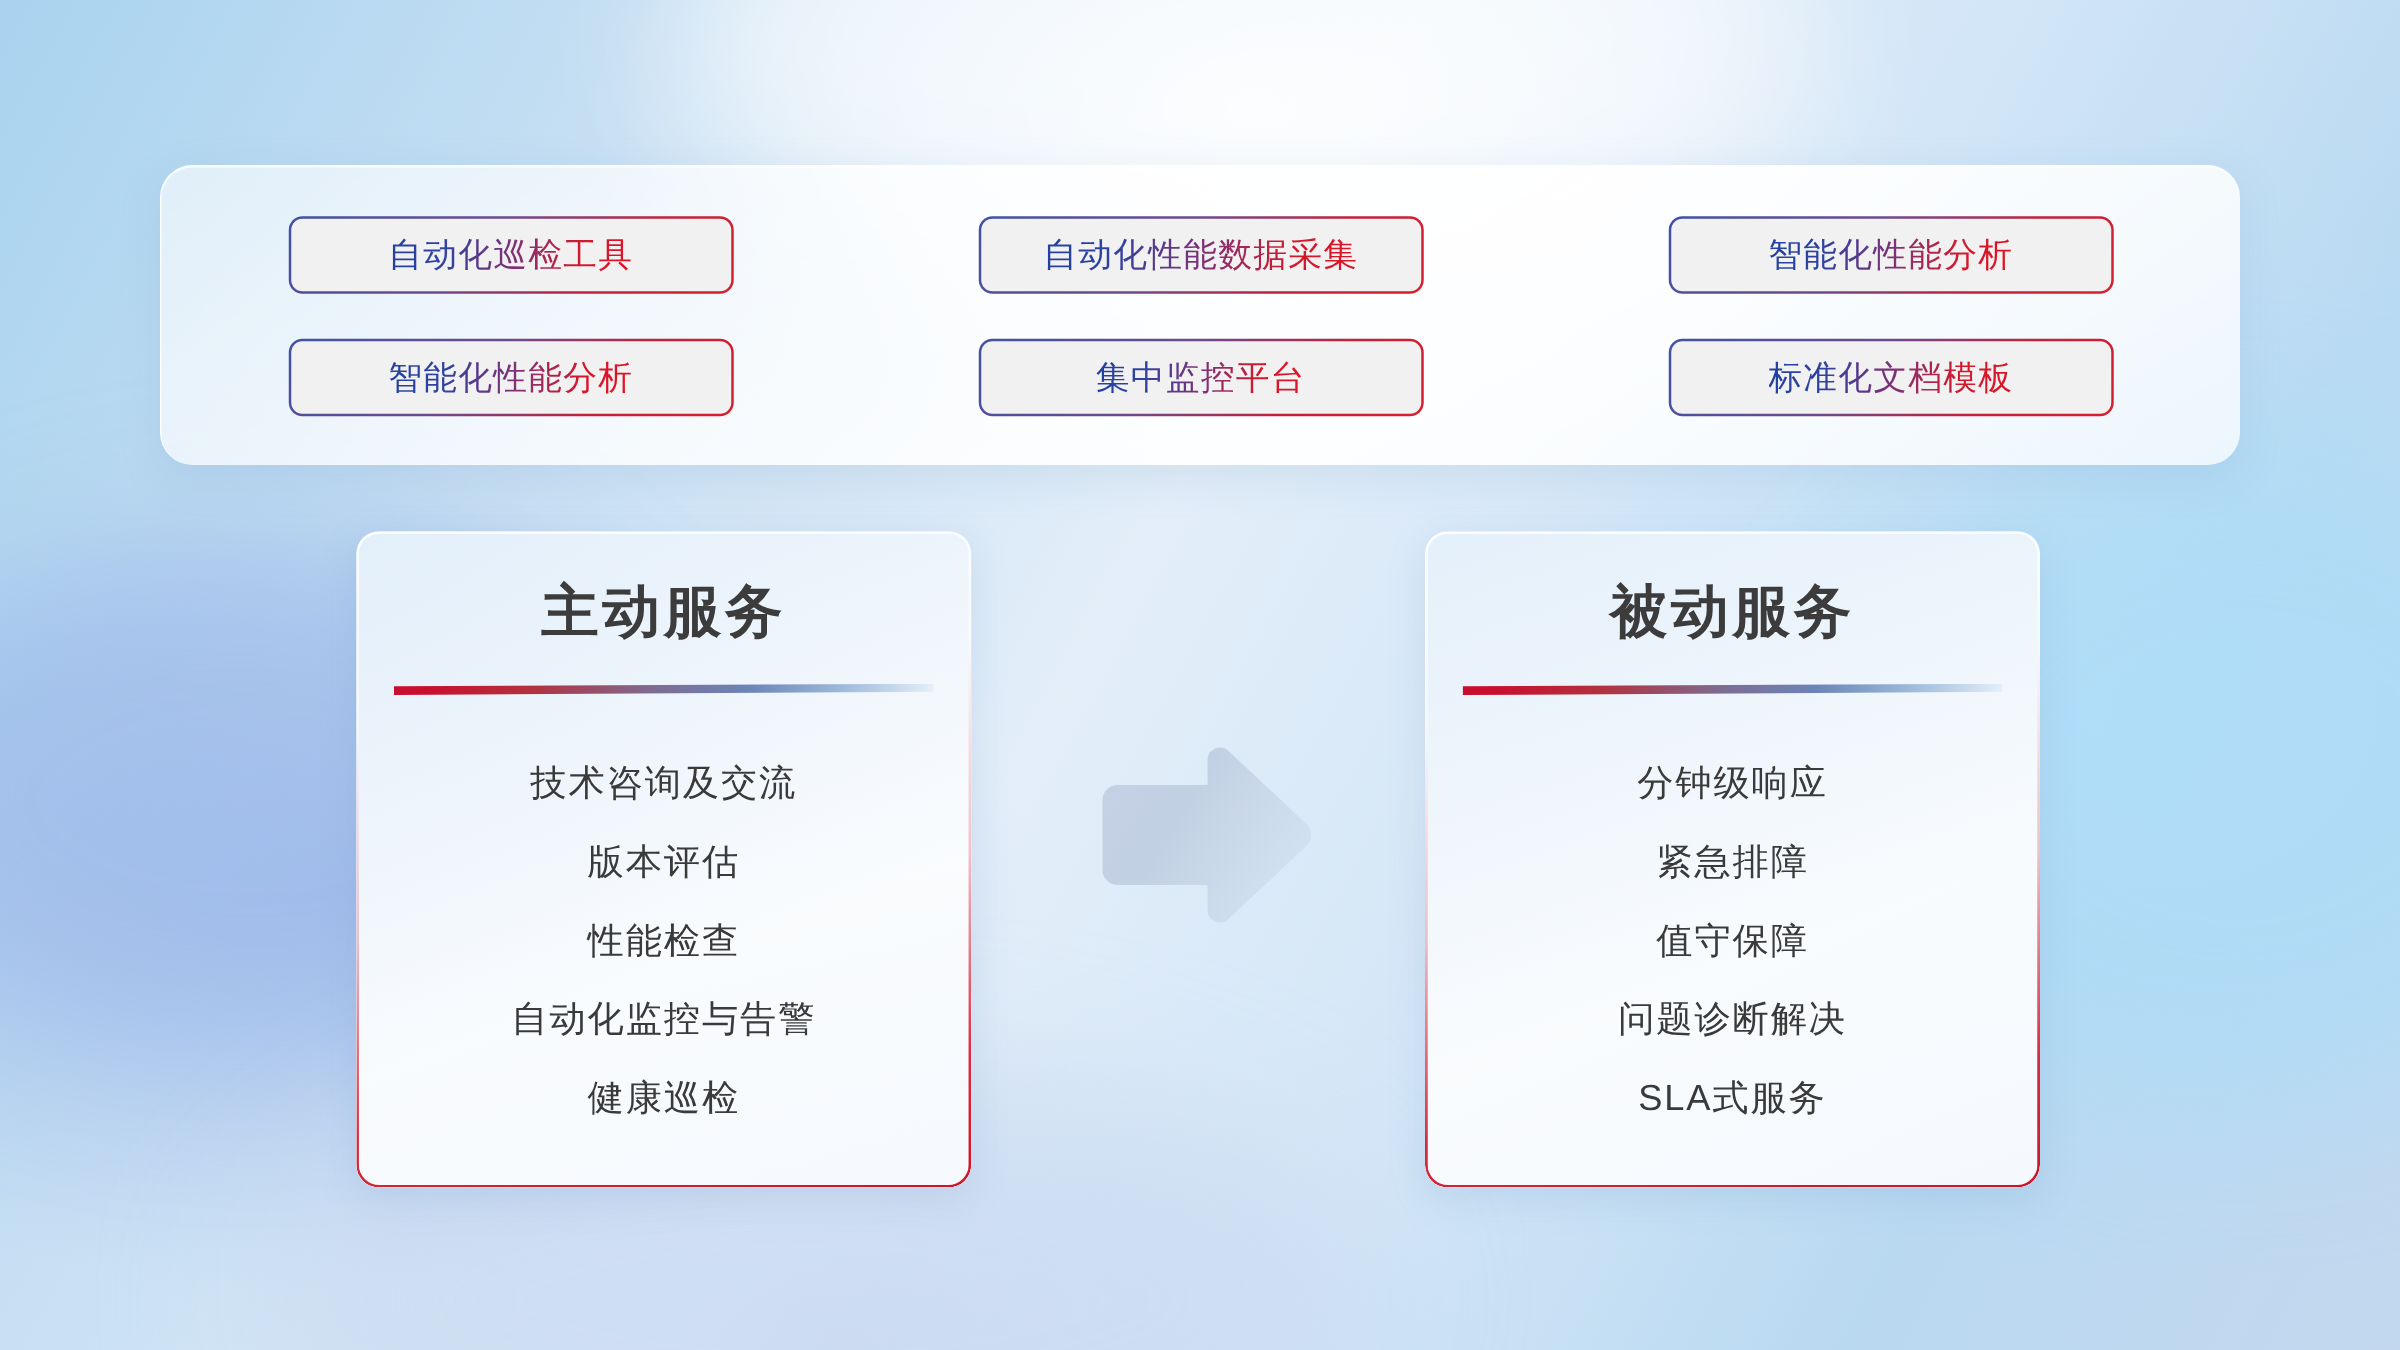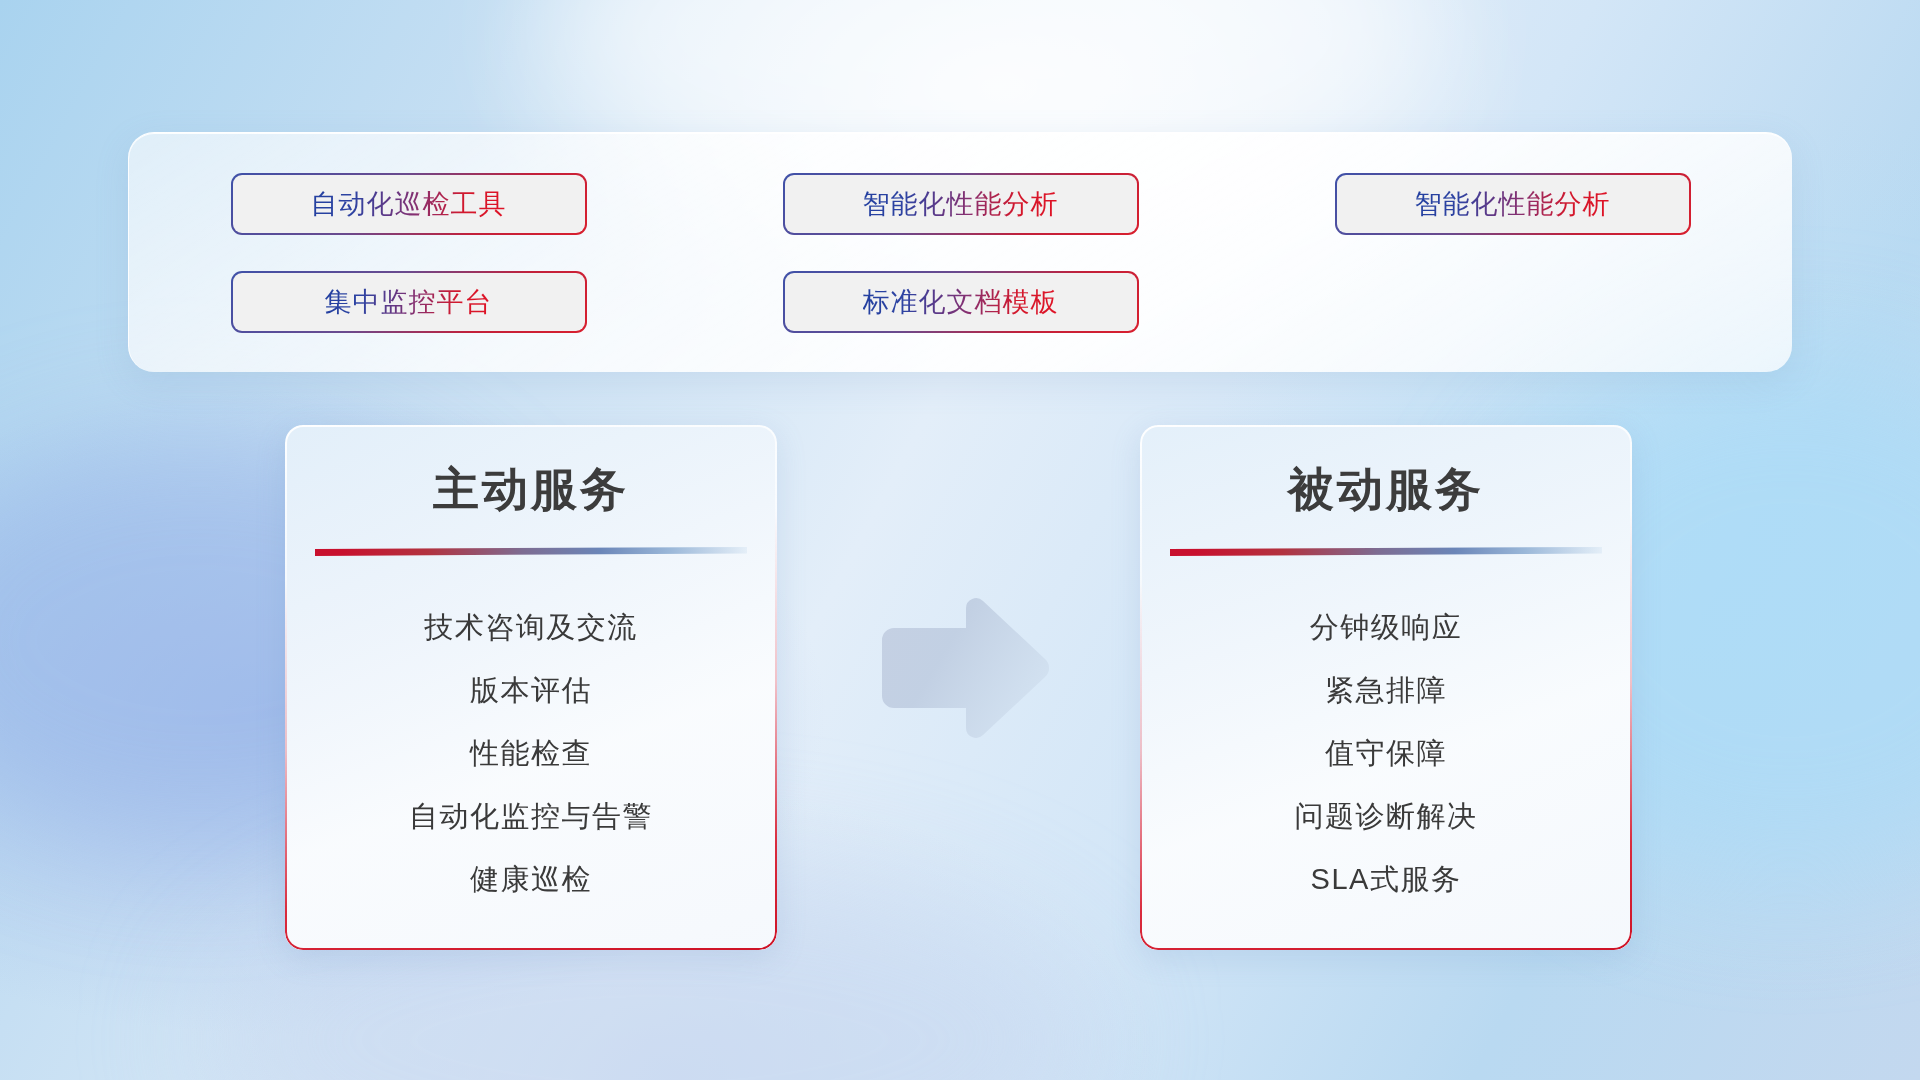--- a/index.html
+++ b/index.html
@@ -173,20 +173,25 @@
 
   <section id="top-panel">
     <div id="pill-grid">
 
       <div class="pill">
         <div class="pill-inner">
           <span class="pill-label">自动化巡检工具</span>
         </div>
       </div>
 
+      <div class="pill">
+        <div class="pill-inner">
+          <span class="pill-label">自动化性能数据采集</span>
+        </div>
+      </div>
 
       <div class="pill">
         <div class="pill-inner">
           <span class="pill-label">智能化性能分析</span>
         </div>
       </div>
 
       <div class="pill">
         <div class="pill-inner">
           <span class="pill-label">智能化性能分析</span>

